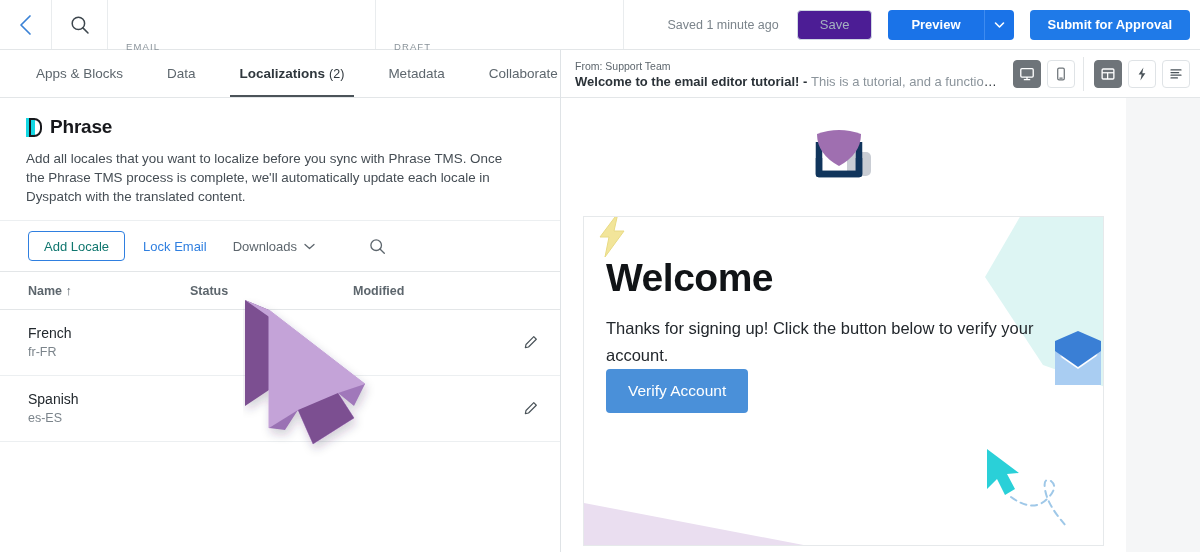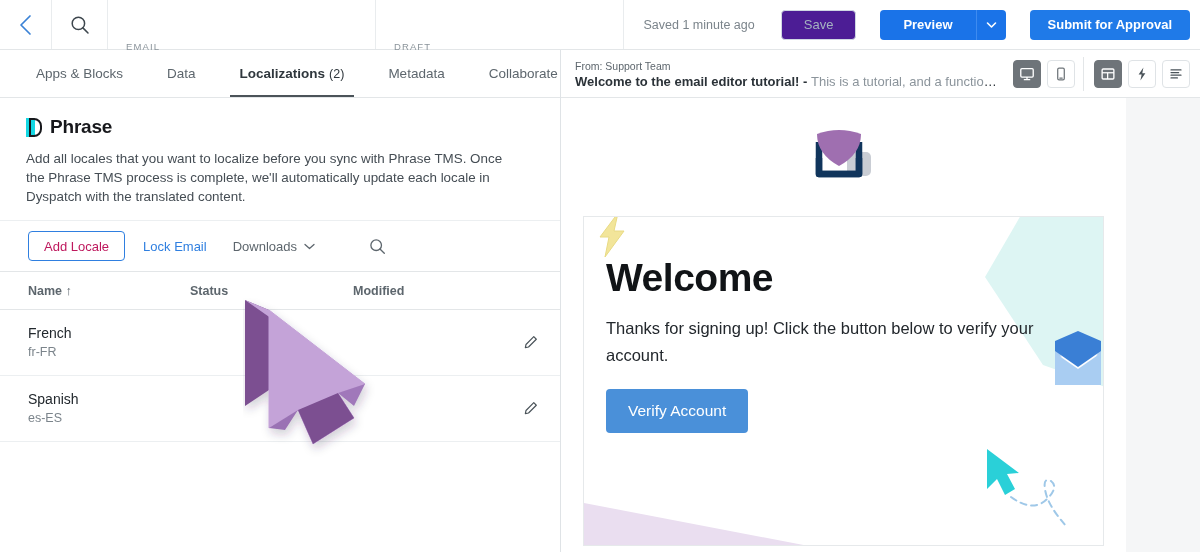--- a/index.html
+++ b/index.html
@@ -35,21 +35,21 @@
     font-size: 9.5px; letter-spacing: 1.1px; color: #8b949b; font-weight: 400;
     text-transform: uppercase; line-height: 12px; margin-bottom: 1px; margin-top: 44px;
   }
   .tb-title {
     font-size: 16px; color: #2b3238; line-height: 20px; white-space: nowrap;
     overflow: hidden; text-overflow: ellipsis; display: flex; align-items: center; gap: 8px;
   }
   .hamburger { display: inline-flex; flex-direction: column; gap: 3px; flex: none; }
   .hamburger i { display: block; width: 15px; height: 1.6px; background: #3d464d; }
   .tb-right {
-    margin-left: auto; display: flex; align-items: center; gap: 24px; padding-right: 10px;
+    margin-left: auto; display: flex; align-items: center; gap: 16px; padding-right: 10px;
   }
   .saved-text { font-size: 12.5px; color: #7b848b; margin-right: 2px; white-space: nowrap; }
   .btn {
     font-family: "Liberation Sans", sans-serif; font-size: 13px; border-radius: 4px;
     border: 1px solid transparent; cursor: pointer; white-space: nowrap; line-height: 1;
   }
   .btn-ghost {
     background: #4c1d95; border: 1px solid #cfd8e3; color: #a4b2c0; height: 30px; padding: 0 22px;
   }
   .btn-primary {
@@ -96,21 +96,21 @@
   }
   .phrase-name { font-size: 19px; color: #17181c; font-weight: 600; letter-spacing: -0.2px; }
   .phrase-desc { font-size: 13.4px; line-height: 19px; color: #454d54; max-width: 478px; }
 
   
   .actionbar {
     display: flex; align-items: center; gap: 10px; padding: 0 20px 0 28px;
     height: 52px; min-height: 52px; border-top: 1px solid #eceff1; border-bottom: 1px solid #e3e6e8;
   }
   .btn-outline-blue {
-    background: #fff; border: 1px solid #2f7fe0; color: #be185d; height: 30px; padding: 0 15px;
+    background: #fff; border: 1px solid #2f7fe0; color: #0f766e; height: 30px; padding: 0 15px;
     font-size: 13px; border-radius: 4px; cursor: pointer; font-family: "Liberation Sans", sans-serif;
   }
   .btn-sync {
     background: #1f5fab; color: #fff; height: 30px; padding: 0 16px; font-size: 13px; font-weight: 600;
     border: none; border-radius: 4px; cursor: pointer; font-family: "Liberation Sans", sans-serif;
   }
   .link-btn { background: none; border: none; color: #2f7fe0; font-size: 13px; cursor: pointer;
               padding: 0 8px; font-family: "Liberation Sans", sans-serif; }
   .dd-btn { background: none; border: none; color: #5d666d; font-size: 13px; cursor: pointer;
             display: flex; align-items: center; gap: 7px; padding: 0 8px;
@@ -162,21 +162,21 @@
   .mail-logo { display: flex; justify-content: center; margin-bottom: 30px; }
   .mail-body {
     margin: 0 22px; border: 1px solid #e6e9eb; position: relative; overflow: hidden;
     height: 330px; background: #fff;
   }
   .deco { position: absolute; pointer-events: none; }
   .mb-content { position: relative; z-index: 2; padding: 38px 34px 0 22px; }
   .mb-h1 { font-size: 39px; font-weight: 700; color: #111417; letter-spacing: -0.5px; line-height: 46px; }
   .mb-p { font-size: 16.5px; color: #23282d; line-height: 27px; margin-top: 14px; max-width: 470px; }
   .verify-btn {
-    margin-top: 20px; background: #4a90d9; color: #fff; border: none; border-radius: 4px;
+    background: #4a90d9; color: #fff; border: none; border-radius: 4px;
     padding: 13px 22px; font-size: 15.5px; cursor: pointer; font-family: "Liberation Sans", sans-serif;
   }
 
   
   .big-cursor { position: absolute; left: 243px; top: 248px; z-index: 40; pointer-events: none; }
 </style>
 </head>
 <body>
 
 <div id="app">

